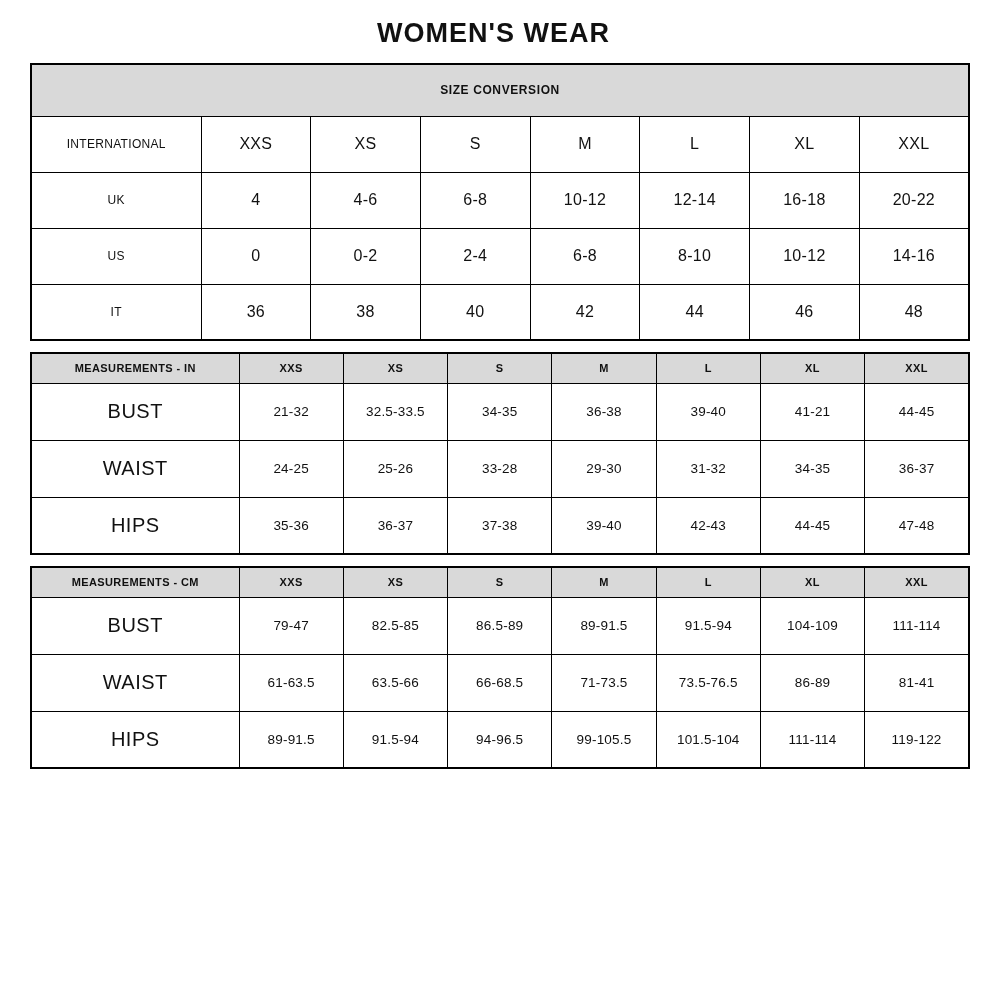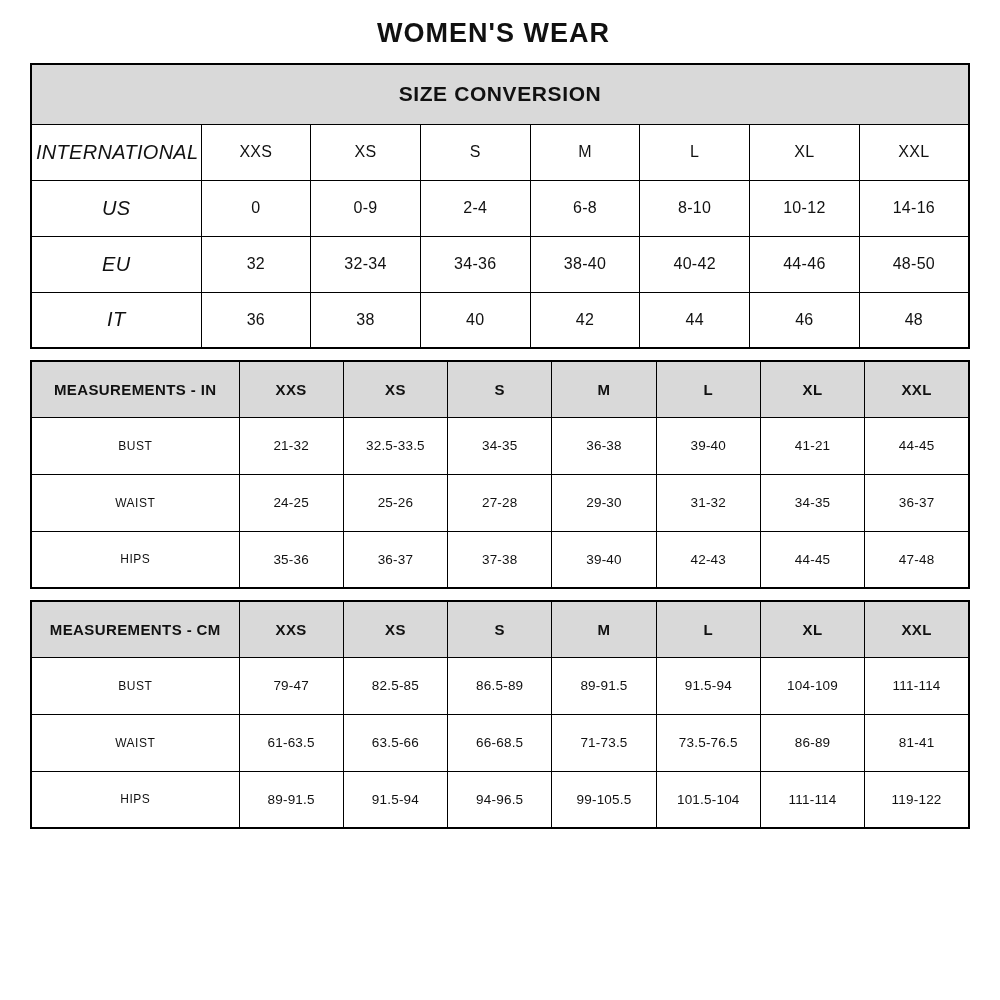--- a/index.html
+++ b/index.html
@@ -30,36 +30,36 @@
     border: 1.5px solid #000;
     text-align: center;
     vertical-align: middle;
     padding: 2px 4px;
     color: #111;
   }
   
   .size-table .span-title {
     background: #d9d9d9;
     font-weight: 700;
-    font-size: 21px;
-    height: 60px;
+    font-size: 12px;
+    height: 52px;
     letter-spacing: 0.6px;
   }
   .size-table td { height: 56px; font-size: 16px; font-weight: 400; letter-spacing: 0.3px; }
-  .size-table .row-label { font-size: 20px; font-style: italic; }
+  .size-table .row-label { font-size: 12px; }
   
   .meas-table th {
     background: #d9d9d9;
     font-weight: 700;
-    font-size: 15px;
-    height: 56px;
+    font-size: 11px;
+    height: 30px;
     letter-spacing: 0.4px;
   }
   .meas-table td { height: 57px; font-size: 13.5px; letter-spacing: 0.2px; }
-  .meas-table td.row-label { font-size: 12px; letter-spacing: 0.5px; }
+  .meas-table td.row-label { font-size: 20px; letter-spacing: 0.5px; }
 </style>
 </head>
 <body>
 
 <div class="page">
 
   <h1 class="page-title">WOMEN'S WEAR</h1>
 
   <table class="size-table">
     <colgroup>
@@ -82,38 +82,38 @@
           <td class="row-label">INTERNATIONAL</td>
           <td>XXS</td>
           <td>XS</td>
           <td>S</td>
           <td>M</td>
           <td>L</td>
           <td>XL</td>
           <td>XXL</td>
         </tr>
         <tr>
+          <td class="row-label">UK</td>
+          <td>4</td>
+          <td>4-6</td>
+          <td>6-8</td>
+          <td>10-12</td>
+          <td>12-14</td>
+          <td>16-18</td>
+          <td>20-22</td>
+        </tr>
+        <tr>
           <td class="row-label">US</td>
           <td>0</td>
-          <td>0-9</td>
+          <td>0-2</td>
           <td>2-4</td>
           <td>6-8</td>
           <td>8-10</td>
           <td>10-12</td>
           <td>14-16</td>
-        </tr>
-        <tr>
-          <td class="row-label">EU</td>
-          <td>32</td>
-          <td>32-34</td>
-          <td>34-36</td>
-          <td>38-40</td>
-          <td>40-42</td>
-          <td>44-46</td>
-          <td>48-50</td>
         </tr>
         <tr>
           <td class="row-label">IT</td>
           <td>36</td>
           <td>38</td>
           <td>40</td>
           <td>42</td>
           <td>44</td>
           <td>46</td>
           <td>48</td>
@@ -152,21 +152,21 @@
           <td>34-35</td>
           <td>36-38</td>
           <td>39-40</td>
           <td>41-21</td>
           <td>44-45</td>
         </tr>
         <tr>
           <td class="row-label">WAIST</td>
           <td>24-25</td>
           <td>25-26</td>
-          <td>27-28</td>
+          <td>33-28</td>
           <td>29-30</td>
           <td>31-32</td>
           <td>34-35</td>
           <td>36-37</td>
         </tr>
         <tr>
           <td class="row-label">HIPS</td>
           <td>35-36</td>
           <td>36-37</td>
           <td>37-38</td>

